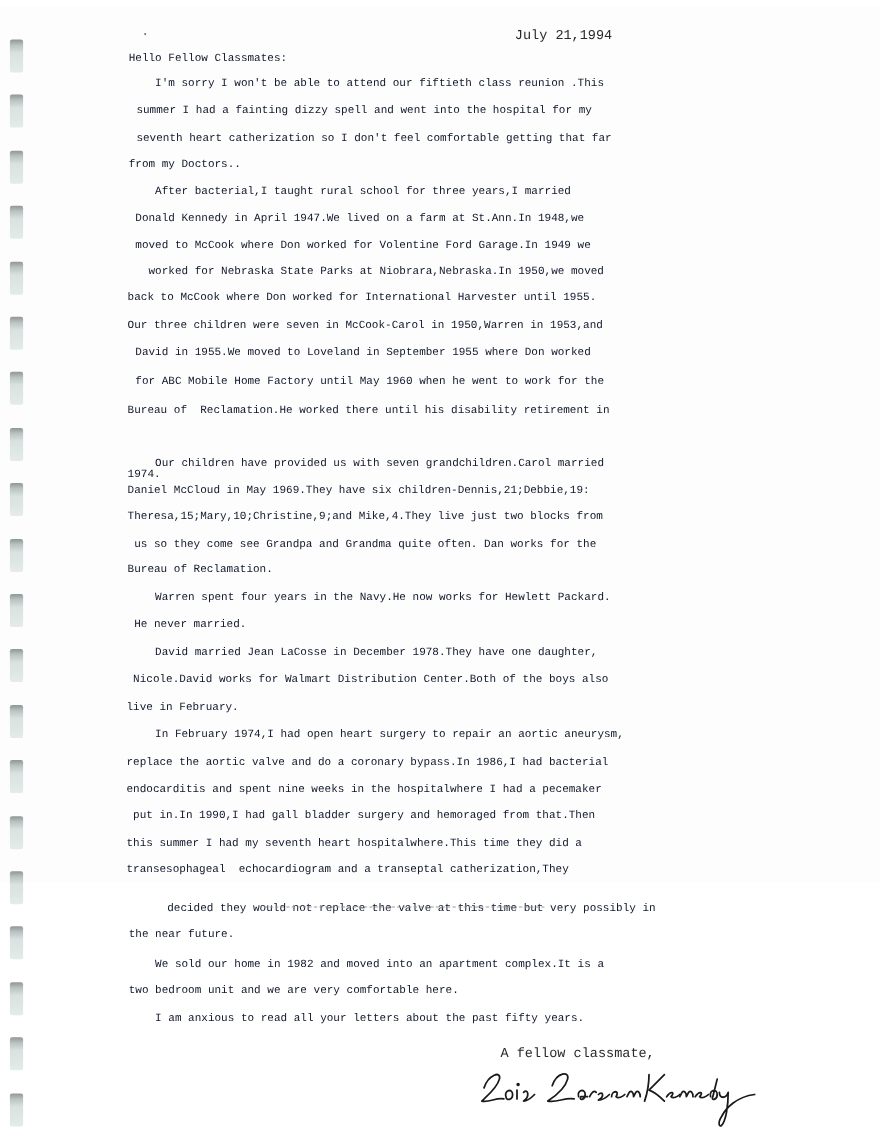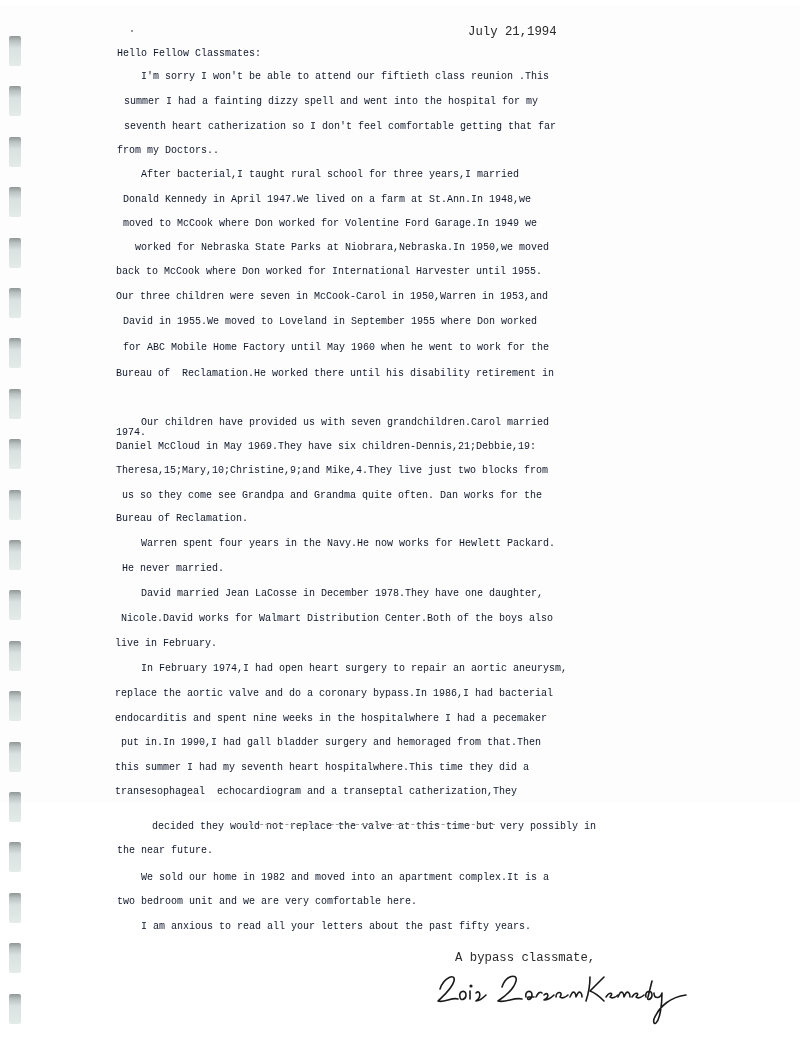--- a/index.html
+++ b/index.html
@@ -149,21 +149,21 @@
       <div class="line" style="left: 115px; top: 780px;">transesophageal  echocardiogram and a transeptal catherization,They</div>
       <div class="line" style="left: 117px; top: 815px; margin-left: 35px;">decided they would not replace the valve at this time but very possibly in</div>
       <div class="line" style="left: 117px; top: 839px;">the near future.</div>
       <div class="line" style="left: 117px; top: 866px;">    We sold our home in 1982 and moved into an apartment complex.It is a</div>
       <div class="line" style="left: 117px; top: 890px;">two bedroom unit and we are very comfortable here.</div>
       <div class="line" style="left: 117px; top: 915px;">    I am anxious to read all your letters about the past fifty years.</div>
     </div>
 
   <div class="artifact-line"></div>
 
-  <div class="closing">A bypass classmate,</div>
+  <div class="closing">A fellow classmate,</div>
 
   <div class="signature">
     <svg viewBox="0 0 260 60" xmlns="http://www.w3.org/2000/svg">
       <g fill="none" stroke="#1a1a1a" stroke-width="1.6" stroke-linecap="round" stroke-linejoin="round">
 
         <path d="M10,22 C14,10 26,6 24,14 C22,22 12,30 8,34 C14,36 22,30 28,32"></path>
 
         <path d="M30,30 C28,24 36,22 36,28 C36,33 30,34 30,30"></path>
         <path d="M40,24 L40,32"></path>
         <circle cx="41" cy="19" r="0.8" fill="#1a1a1a"></circle>

